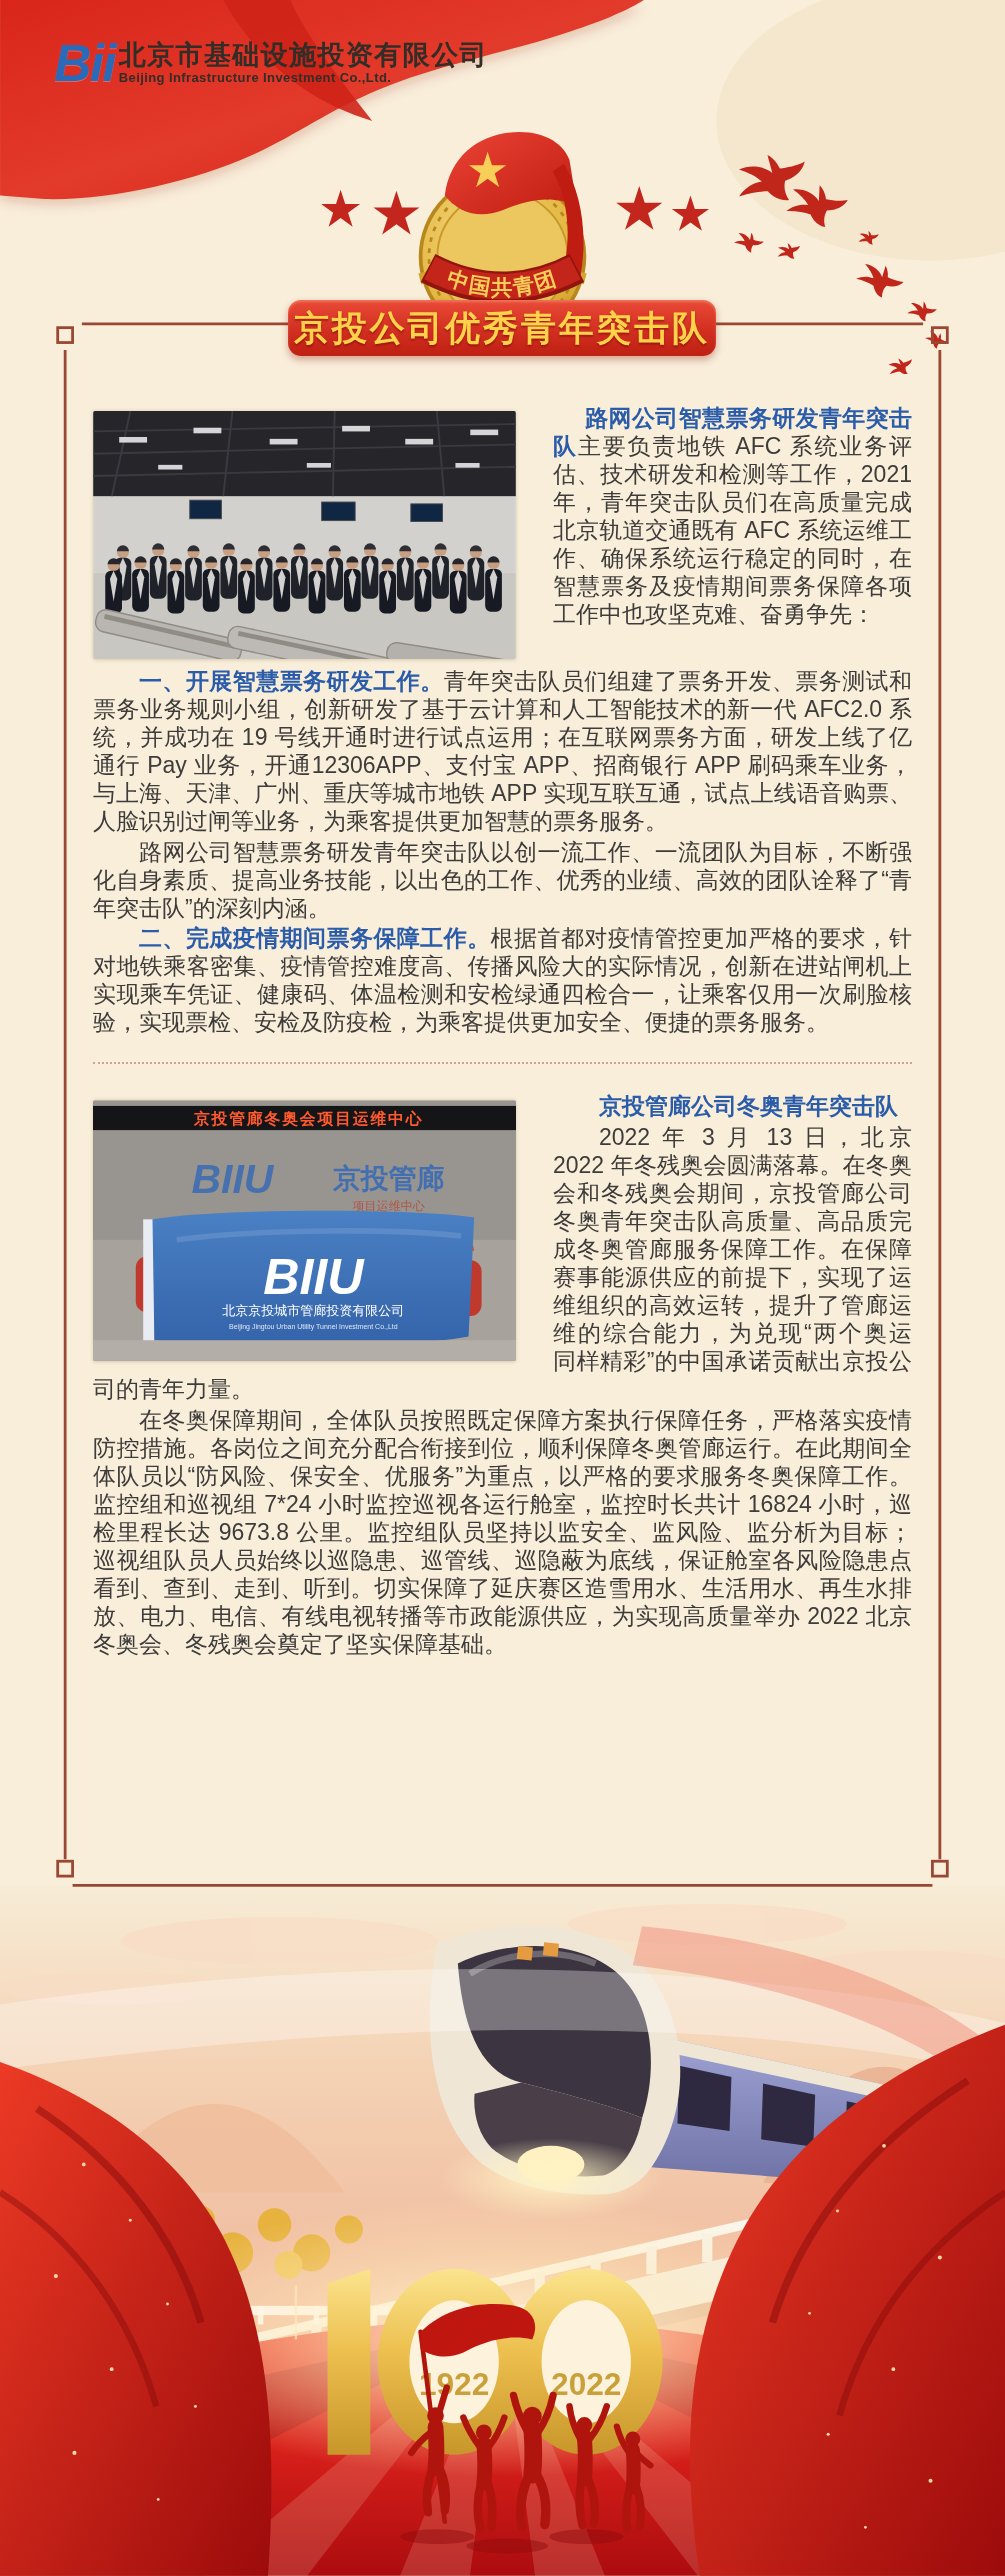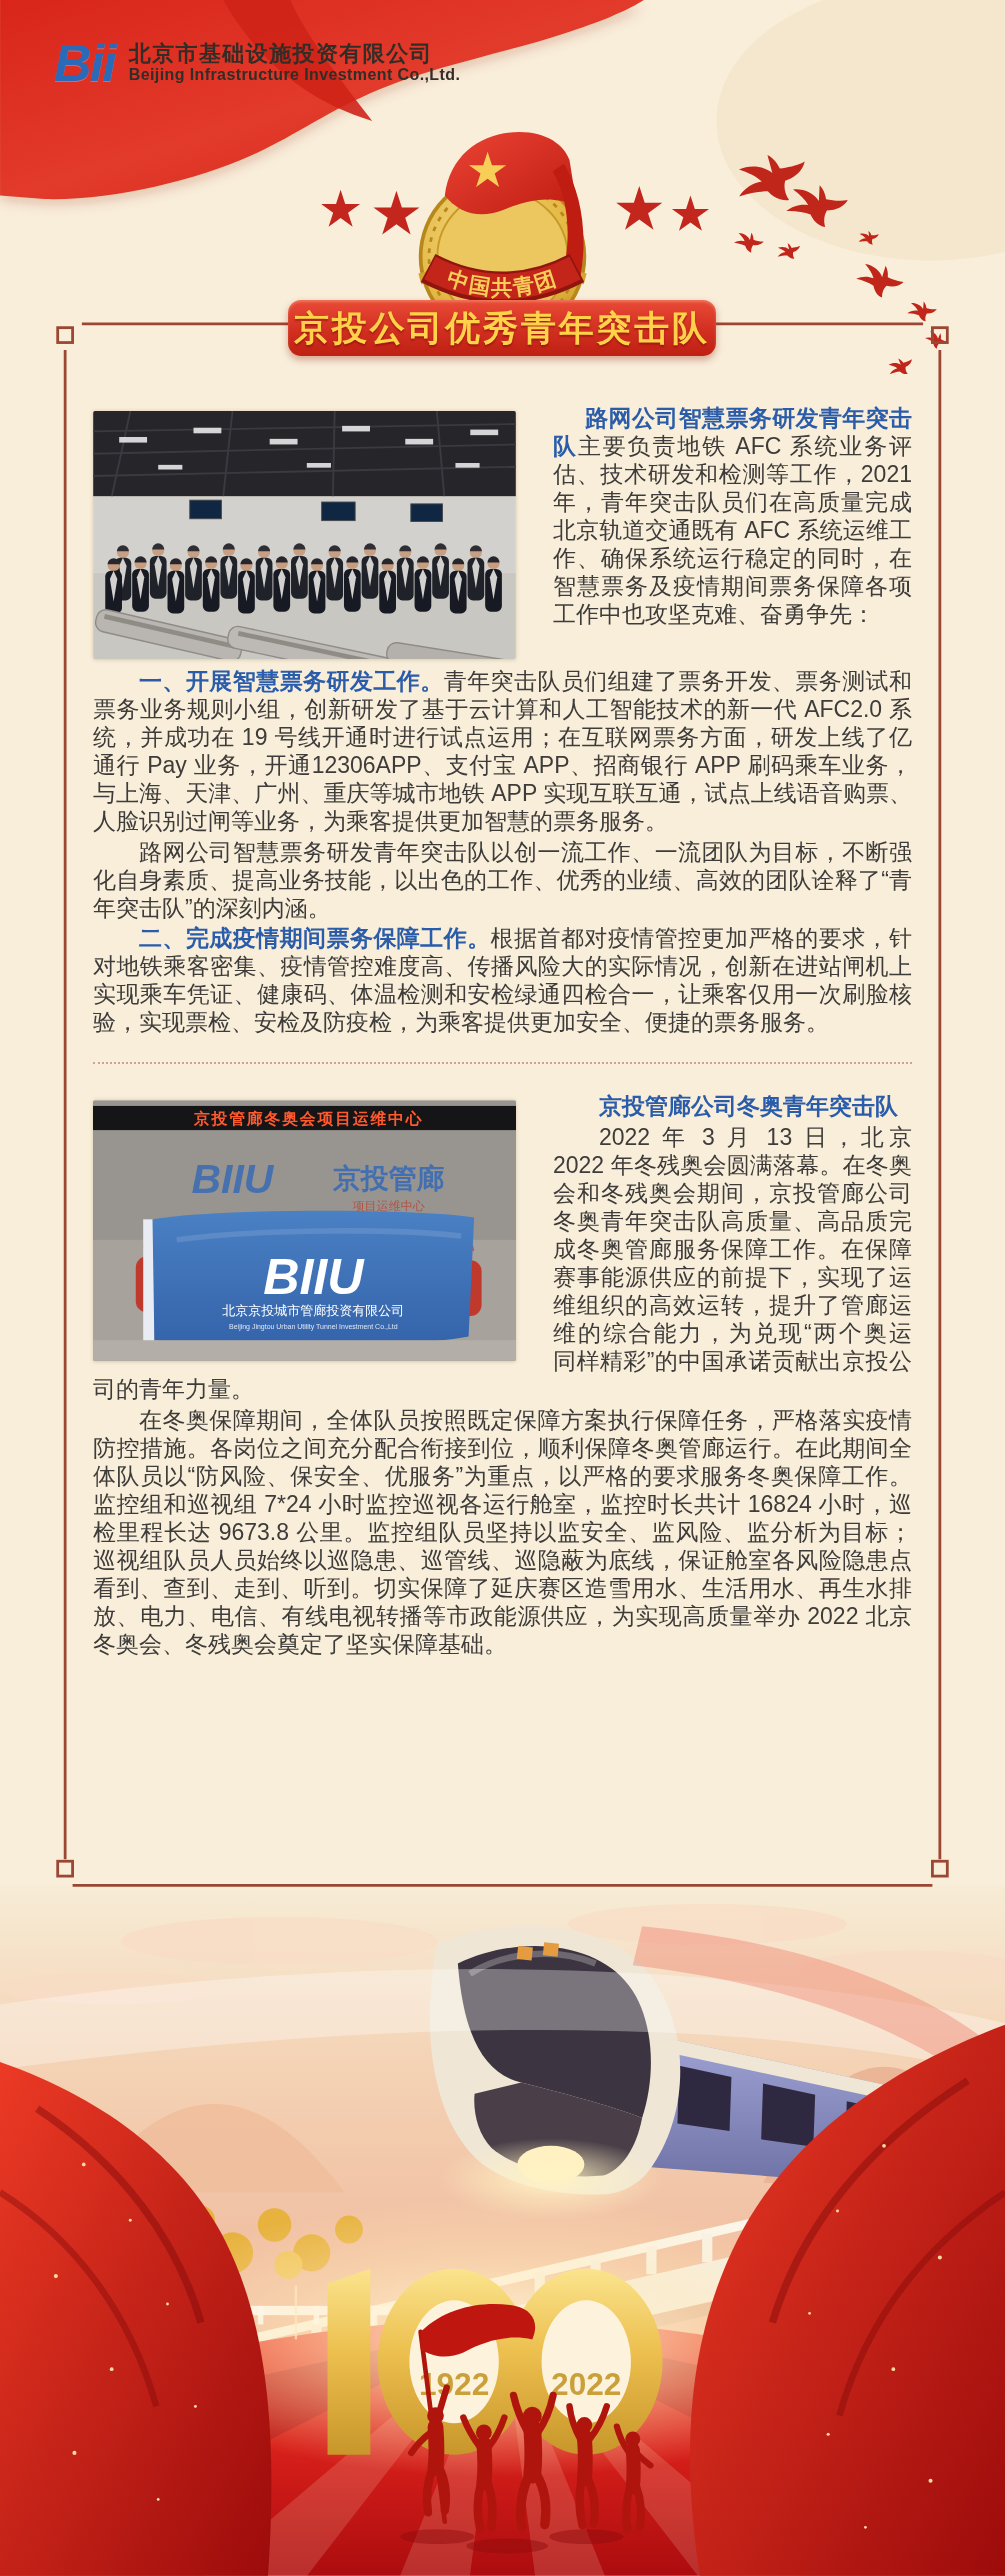--- a/index.html
+++ b/index.html
@@ -3,26 +3,26 @@
 <meta charset="utf-8">
 <style>
   html,body{margin:0;padding:0;background:#efe4cf;}
   .page{position:relative;width:1005px;height:2576px;margin:0 auto;overflow:hidden;
         background:#f8eeda;font-family:"Liberation Sans","DejaVu Sans",sans-serif;}
   svg{display:block}
   .abs{position:absolute}
 
   
   .header-art{left:0;top:0;width:1005px;height:428px;}
-  .logo{left:54px;top:37px;display:flex;align-items:center;gap:14px;z-index:5;}
+  .logo{left:54px;top:37px;display:flex;align-items:center;gap:4px;z-index:5;}
   .logo-mark{font-size:52px;font-weight:bold;font-style:italic;color:#2a6ab8;
              letter-spacing:-1.9px;line-height:1;text-shadow:0 0.9px 0 rgba(255,255,255,.25);}
   .logo-names{display:flex;flex-direction:column;line-height:1.15;}
-  .logo-cn{font-size:22px;font-weight:bold;color:#332d27;letter-spacing:1.4px;}
-  .logo-en{font-size:16px;font-weight:bold;color:#332d27;letter-spacing:0.4px;}
+  .logo-cn{font-size:27px;font-weight:bold;color:#332d27;letter-spacing:1.4px;}
+  .logo-en{font-size:13px;font-weight:bold;color:#332d27;letter-spacing:0.4px;}
 
   
   .banner{left:288px;top:300px;width:428px;height:56px;border-radius:13px;z-index:6;
           background:linear-gradient(180deg,#ea4a37 0%,#d12f20 55%,#bf2013 100%);
           box-shadow:0 3.7px 7.4px rgba(150,35,20,.35), inset 0 1.9px 2.8px rgba(255,200,160,.35);
           display:flex;align-items:center;justify-content:center;}
   .banner-title{font-size:35px;font-weight:bold;color:#ffd24a;letter-spacing:2.8px;
                 text-shadow:0 1.9px 1.9px rgba(120,10,5,.5);}
 
   

